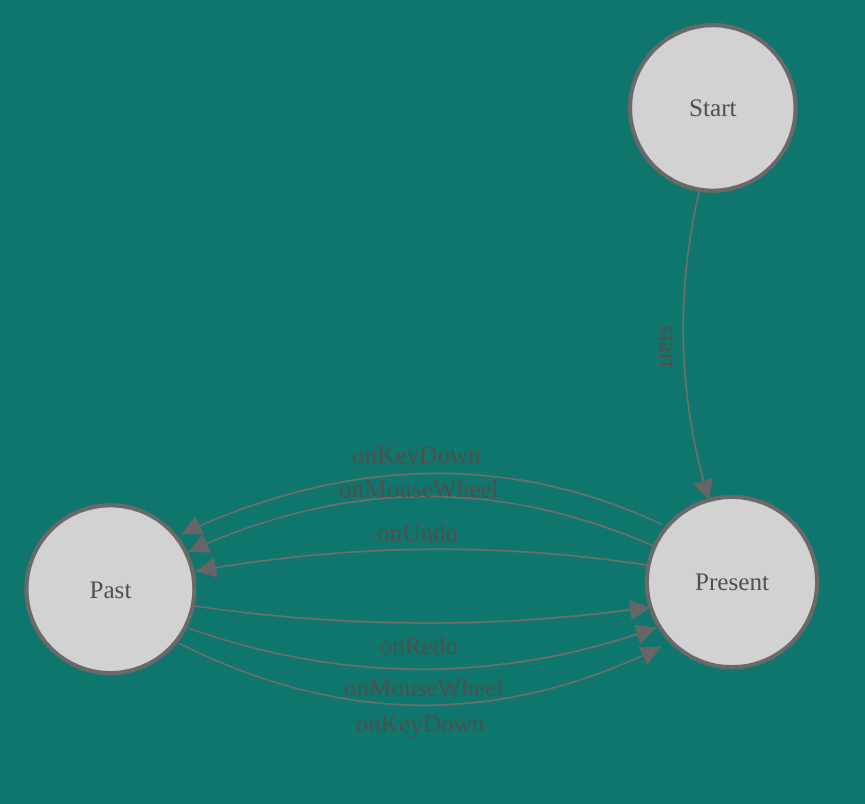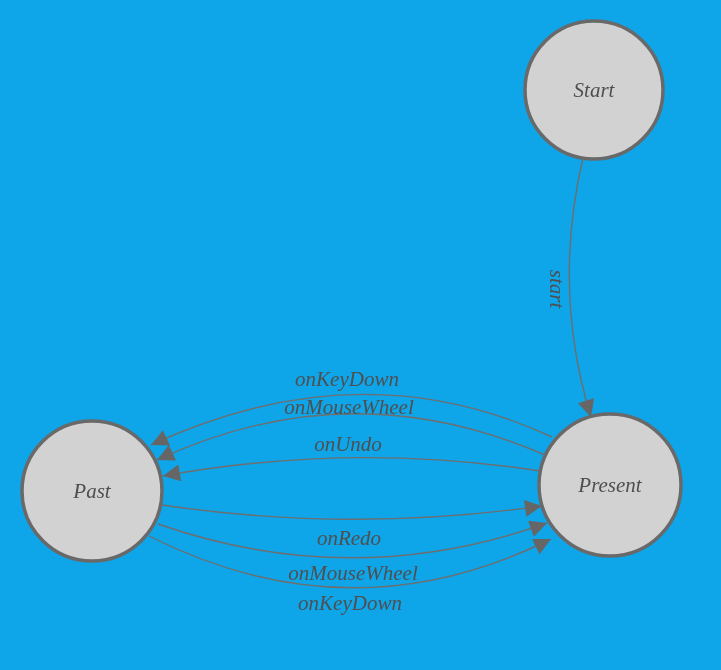--- a/index.html
+++ b/index.html
@@ -4,23 +4,22 @@
 <style>
   html, body {
     margin: 0;
     padding: 0;
     background: #ffffff;
   }
   .canvas {
     position: relative;
     width: 721px;
     height: 670px;
-    background: #0ea5e9;
+    background: #0f766e;
     overflow: hidden;
-    font-style: italic;
   }
   svg {
     display: block;
   }
   .node-label, .edge-label {
     font-family: "Liberation Serif", "DejaVu Serif", serif;
   }
   .node-label {
     font-size: 21px;
   }

